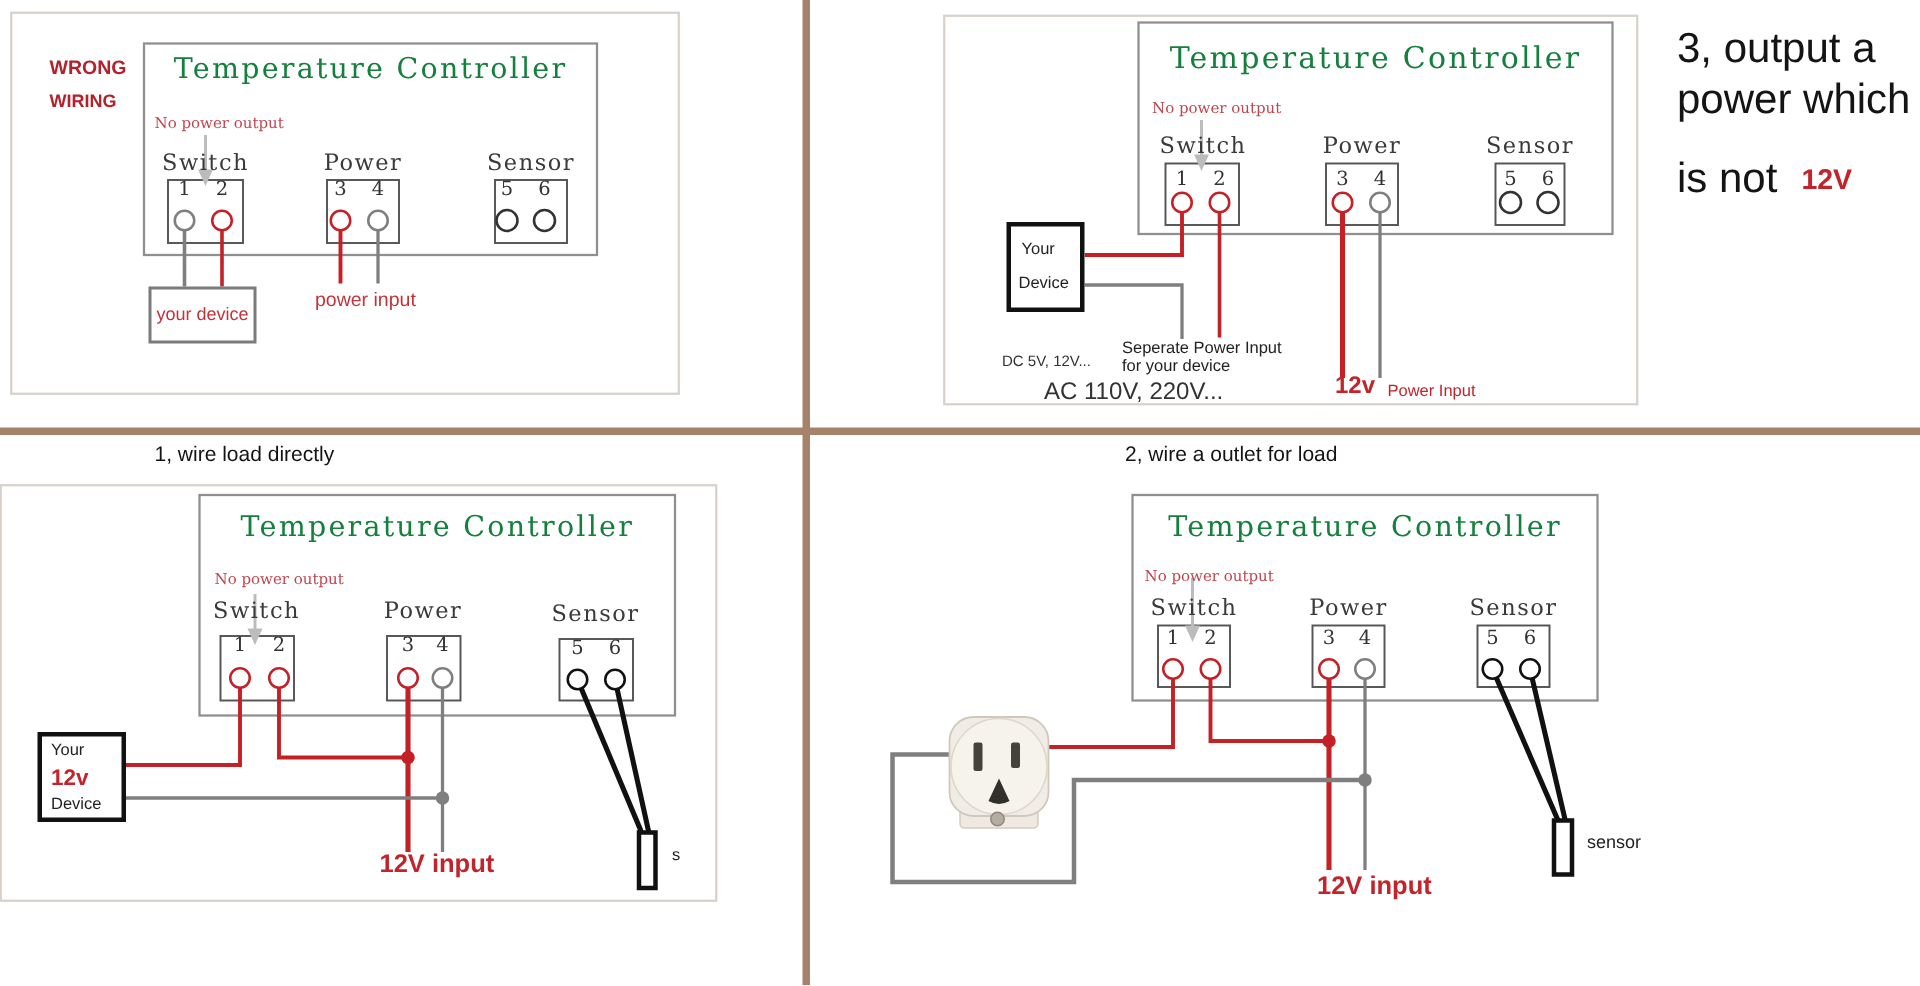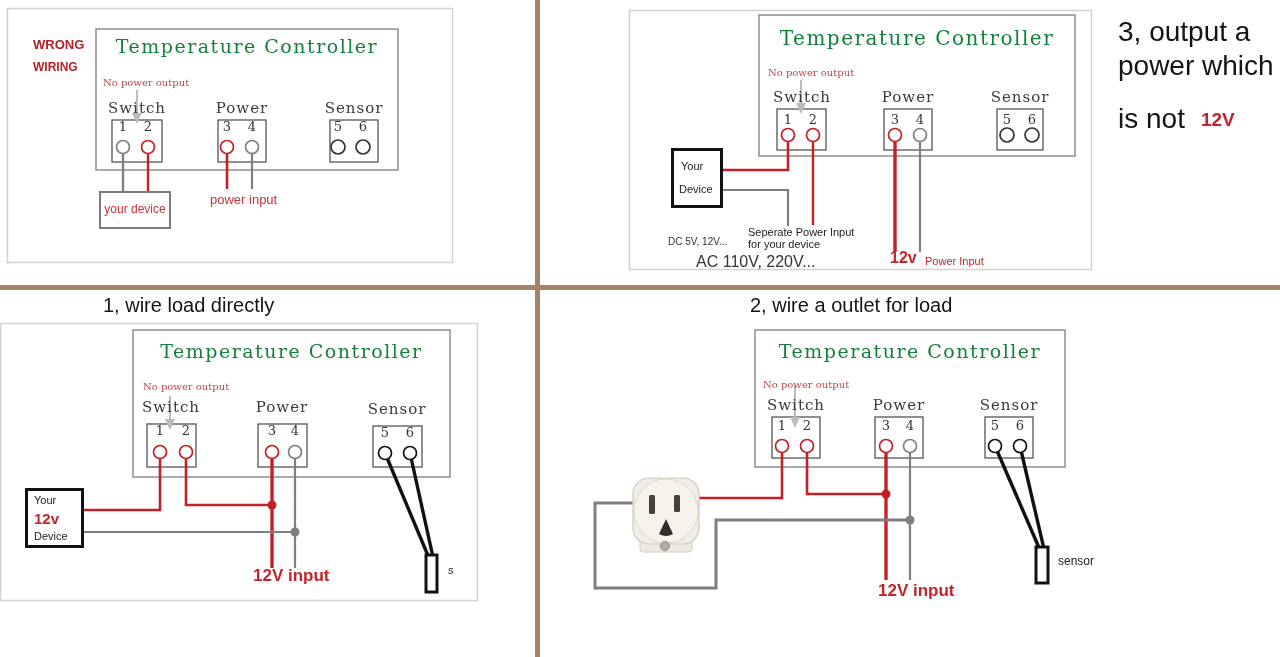--- a/index.html
+++ b/index.html
@@ -8,21 +8,21 @@
   .stage svg{position:absolute;left:0;top:0;}
   .t{position:absolute;white-space:nowrap;line-height:1.15;}
   .serif{font-family:"DejaVu Serif","Liberation Serif",serif;}
   .sans{font-family:"Liberation Sans",sans-serif;}
   .ctl-title{color:#15803d;font-size:19px;letter-spacing:1.5px;text-align:center;}
   .npo{color:#c0464e;font-size:10px;font-family:"DejaVu Serif",serif;}
   .grp{color:#3a3a3a;font-size:15px;letter-spacing:1px;text-align:center;width:66px;}
   .num{color:#333;font-size:13px;text-align:center;width:16px;}
   .red{color:#c2242b;}
   .bold{font-weight:bold;}
-  .heading{font-size:20px;color:#141414;}
+  .heading{font-size:14px;color:#141414;}
   .bigtext{font-size:28px;color:#141414;}
   .devbox{position:absolute;background:#fff;box-sizing:border-box;}
   .devbox-thin{border:2px solid #7b7b7b;}
   .devbox-bold{border:3px solid #111;}
 </style>
 </head>
 <body>
 
 <div class="stage">
 

